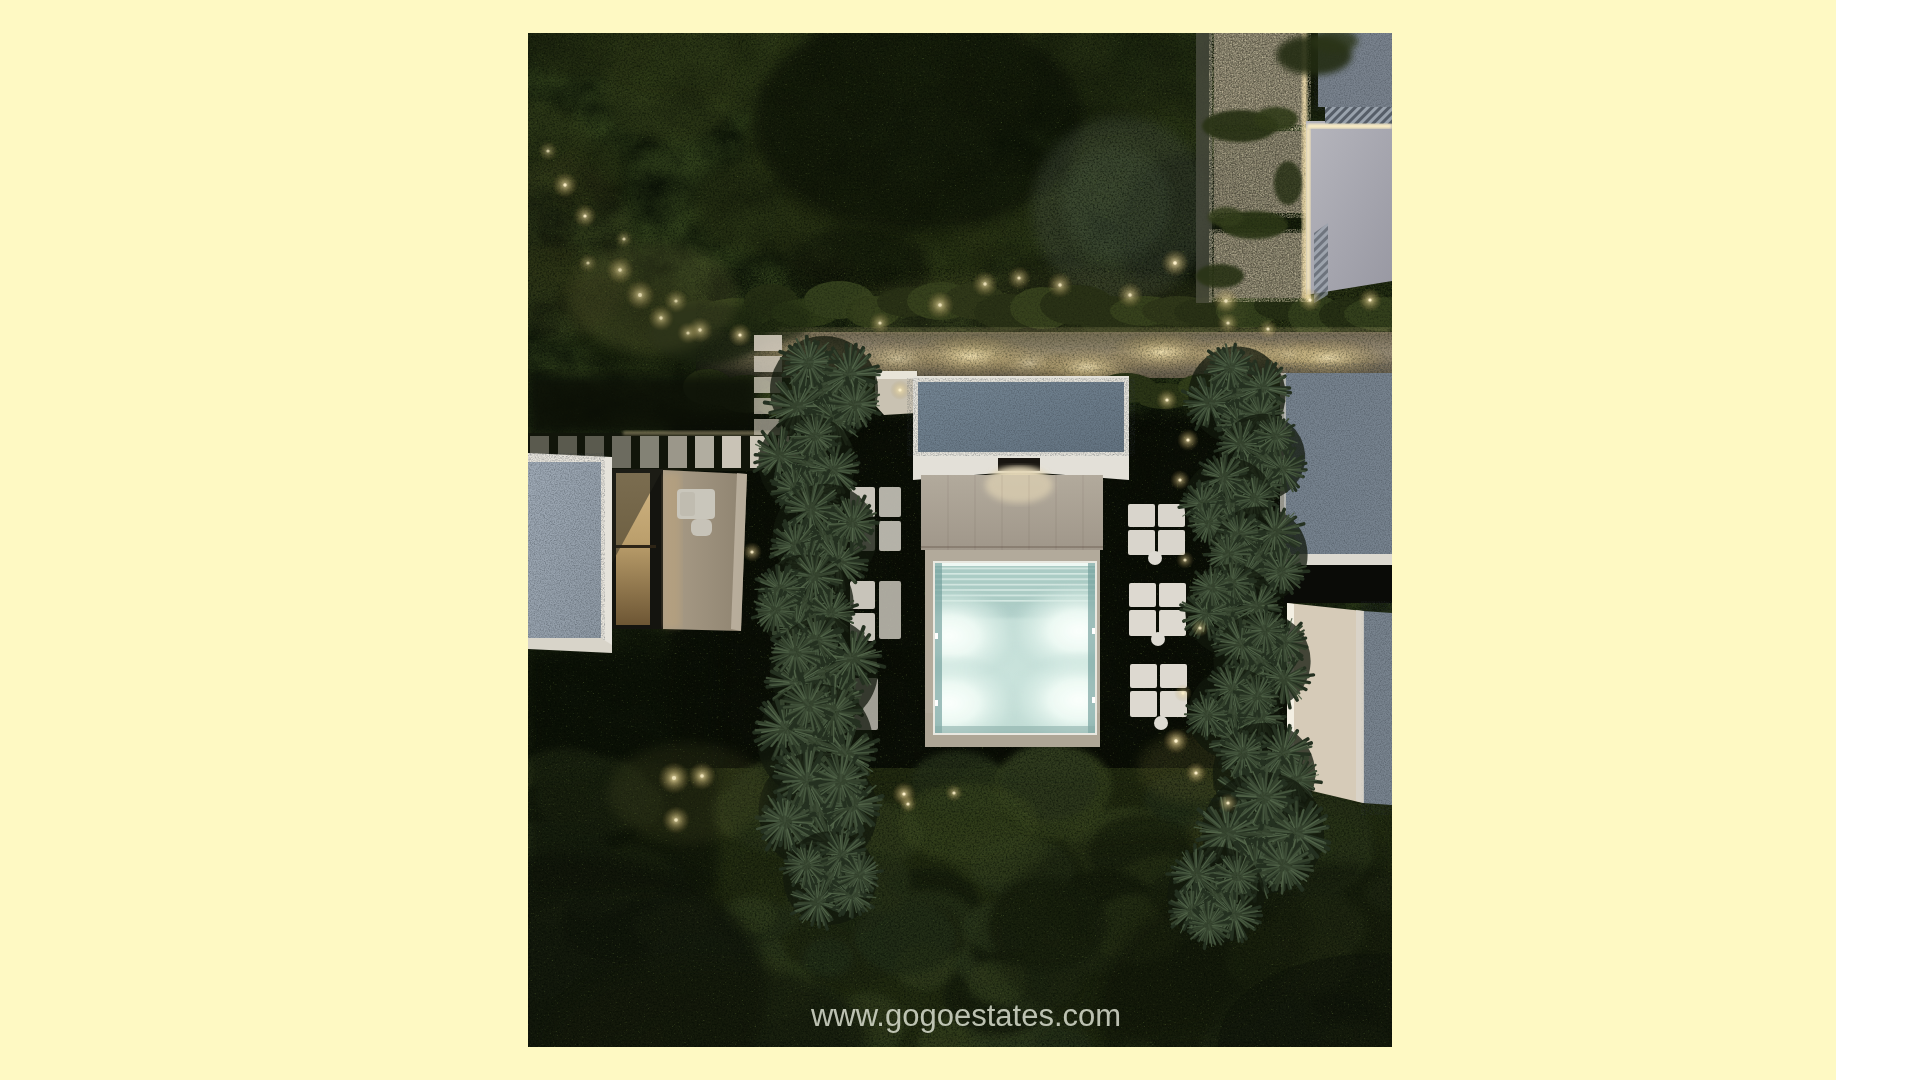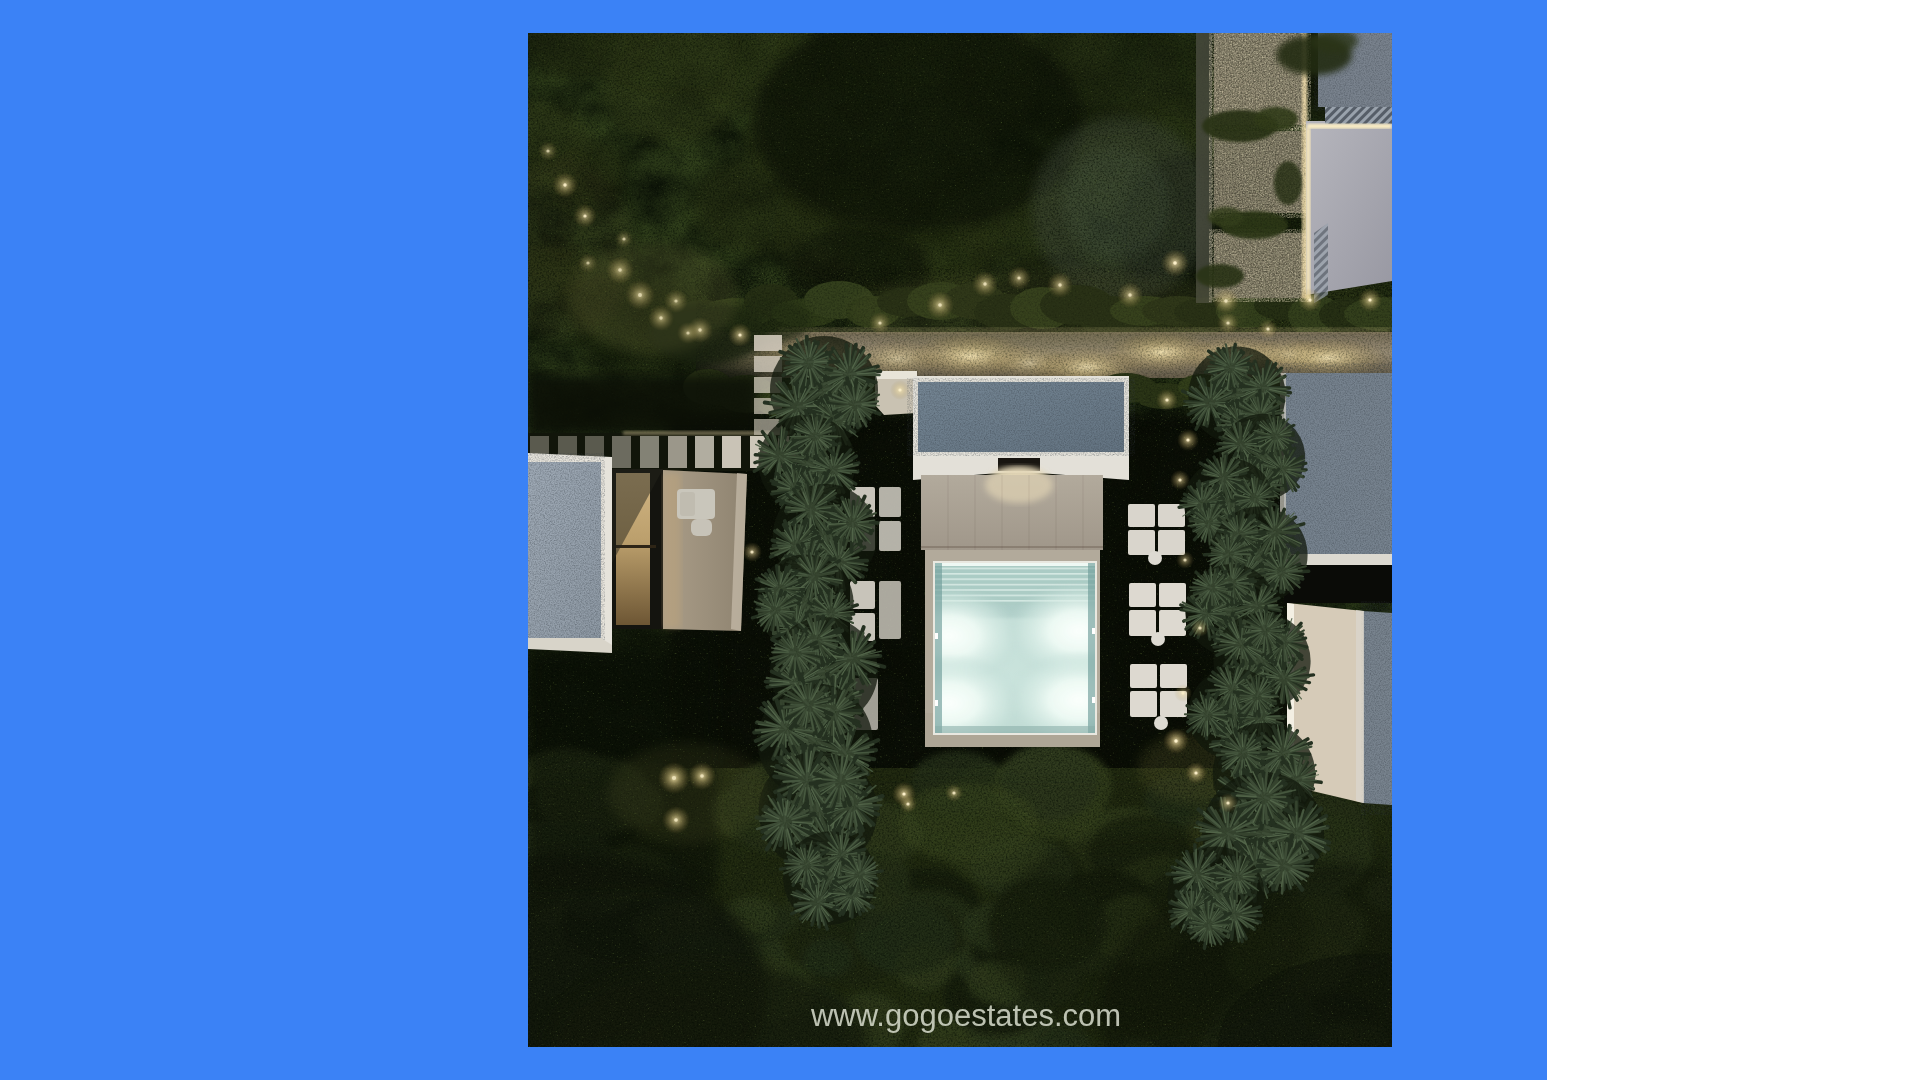--- a/index.html
+++ b/index.html
@@ -1,16 +1,16 @@
 <!DOCTYPE html>
 <html><head>
 <meta charset="utf-8">
 <style>
   html,body{margin:0;padding:0;background:#ffffff;width:1920px;height:1080px;overflow:hidden;font-family:"Liberation Sans",sans-serif;}
-  .page{position:relative;width:1547px;height:1080px;background:#3b82f6;}
+  .page{position:relative;width:1836px;height:1080px;background:#fef9c3;}
   .photo{position:absolute;left:528px;top:33px;width:864px;height:1014px;}
 </style>
 </head>
 <body>
 
 <div class="page">
 
 <svg class="photo" viewBox="0 0 864 1014" xmlns="http://www.w3.org/2000/svg" preserveAspectRatio="none">
 <defs>
 <g id="palmFronds">

